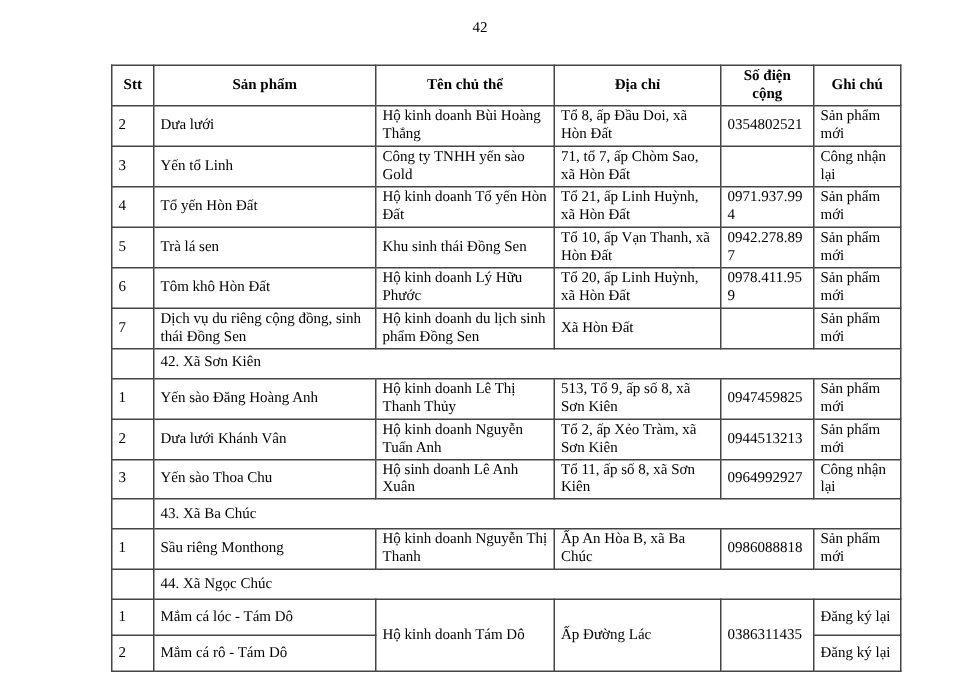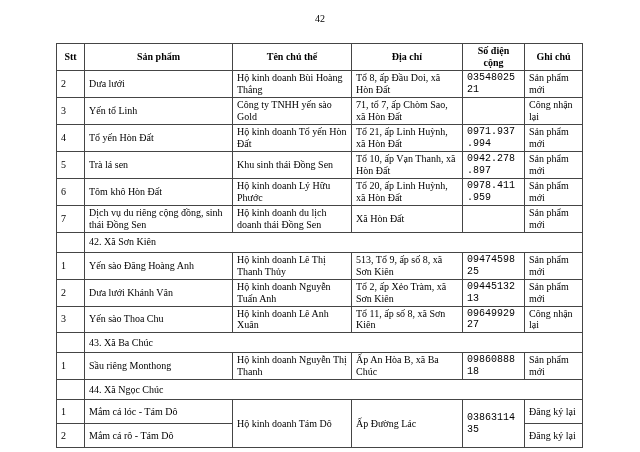--- a/index.html
+++ b/index.html
@@ -21,21 +21,21 @@
     top: 13px;
     left: 0;
     width: 640px;
     text-align: center;
     font-size: 10px;
     line-height: 12px;
   }
   table.registry {
     position: absolute;
     top: 43px;
-    left: 56px;
+    left: 74px;
     width: 526px;
     border-collapse: collapse;
     table-layout: fixed;
     font-size: 10px;
   }
   table.registry td, table.registry th {
     border: 1px solid #454545;
     padding: 1px 4px;
     vertical-align: middle;
     line-height: 1.18;
@@ -46,21 +46,21 @@
   }
   table.registry th {
     font-weight: bold;
     text-align: center;
     height: 19px;
   }
   tr.rh2 td { height: 24px; }
   tr.rh1 td { height: 17px; }
   tr.rhm td { height: 21px; }
   td.c-stt   { text-align: center; }
-  td.c-phone { text-align: center; font-family: Liberation Mono, monospace; }
+  td.c-phone { text-align: center; }
   td.c-note  { text-align: center; }
   td.c-section {
     font-weight: bold;
     text-align: left;
     height: 17px;
     padding-left: 6px;
     font-family: Liberation Serif, serif;
   }
   td.c-merged { text-align: center; }
 </style>
@@ -133,21 +133,21 @@
         <td class="c-product">Tôm khô Hòn Đất</td>
         <td class="c-owner">Hộ kinh doanh Lý Hữu Phước</td>
         <td class="c-address">Tổ 20, ấp Linh Huỳnh, xã Hòn Đất</td>
         <td class="c-phone">0978.411.959</td>
         <td class="c-note">Sản phẩm mới</td>
       </tr>
 
       <tr class="rh2">
         <td class="c-stt">7</td>
         <td class="c-product">Dịch vụ du riêng cộng đồng, sinh thái Đồng Sen</td>
-        <td class="c-owner">Hộ kinh doanh du lịch doanh thái Đồng Sen</td>
+        <td class="c-owner">Hộ kinh doanh du lịch sinh phẩm Đồng Sen</td>
         <td class="c-address">Xã Hòn Đất</td>
         <td class="c-phone"></td>
         <td class="c-note">Sản phẩm mới</td>
       </tr>
 
       <tr>
         <td class="c-stt"></td>
         <td class="c-section" colspan="5">42. Xã Sơn Kiên</td>
       </tr>
 
@@ -165,21 +165,21 @@
         <td class="c-product">Dưa lưới Khánh Vân</td>
         <td class="c-owner">Hộ kinh doanh Nguyễn Tuấn Anh</td>
         <td class="c-address">Tổ 2, ấp Xẻo Tràm, xã Sơn Kiên</td>
         <td class="c-phone">0944513213</td>
         <td class="c-note">Sản phẩm mới</td>
       </tr>
 
       <tr class="rh1">
         <td class="c-stt">3</td>
         <td class="c-product">Yến sào Thoa Chu</td>
-        <td class="c-owner">Hộ kinh doanh Lê Anh Xuân</td>
+        <td class="c-owner">Hộ sinh doanh Lê Anh Xuân</td>
         <td class="c-address">Tổ 11, ấp số 8, xã Sơn Kiên</td>
         <td class="c-phone">0964992927</td>
         <td class="c-note">Công nhận lại</td>
       </tr>
 
       <tr>
         <td class="c-stt"></td>
         <td class="c-section" colspan="5">43. Xã Ba Chúc</td>
       </tr>
 

